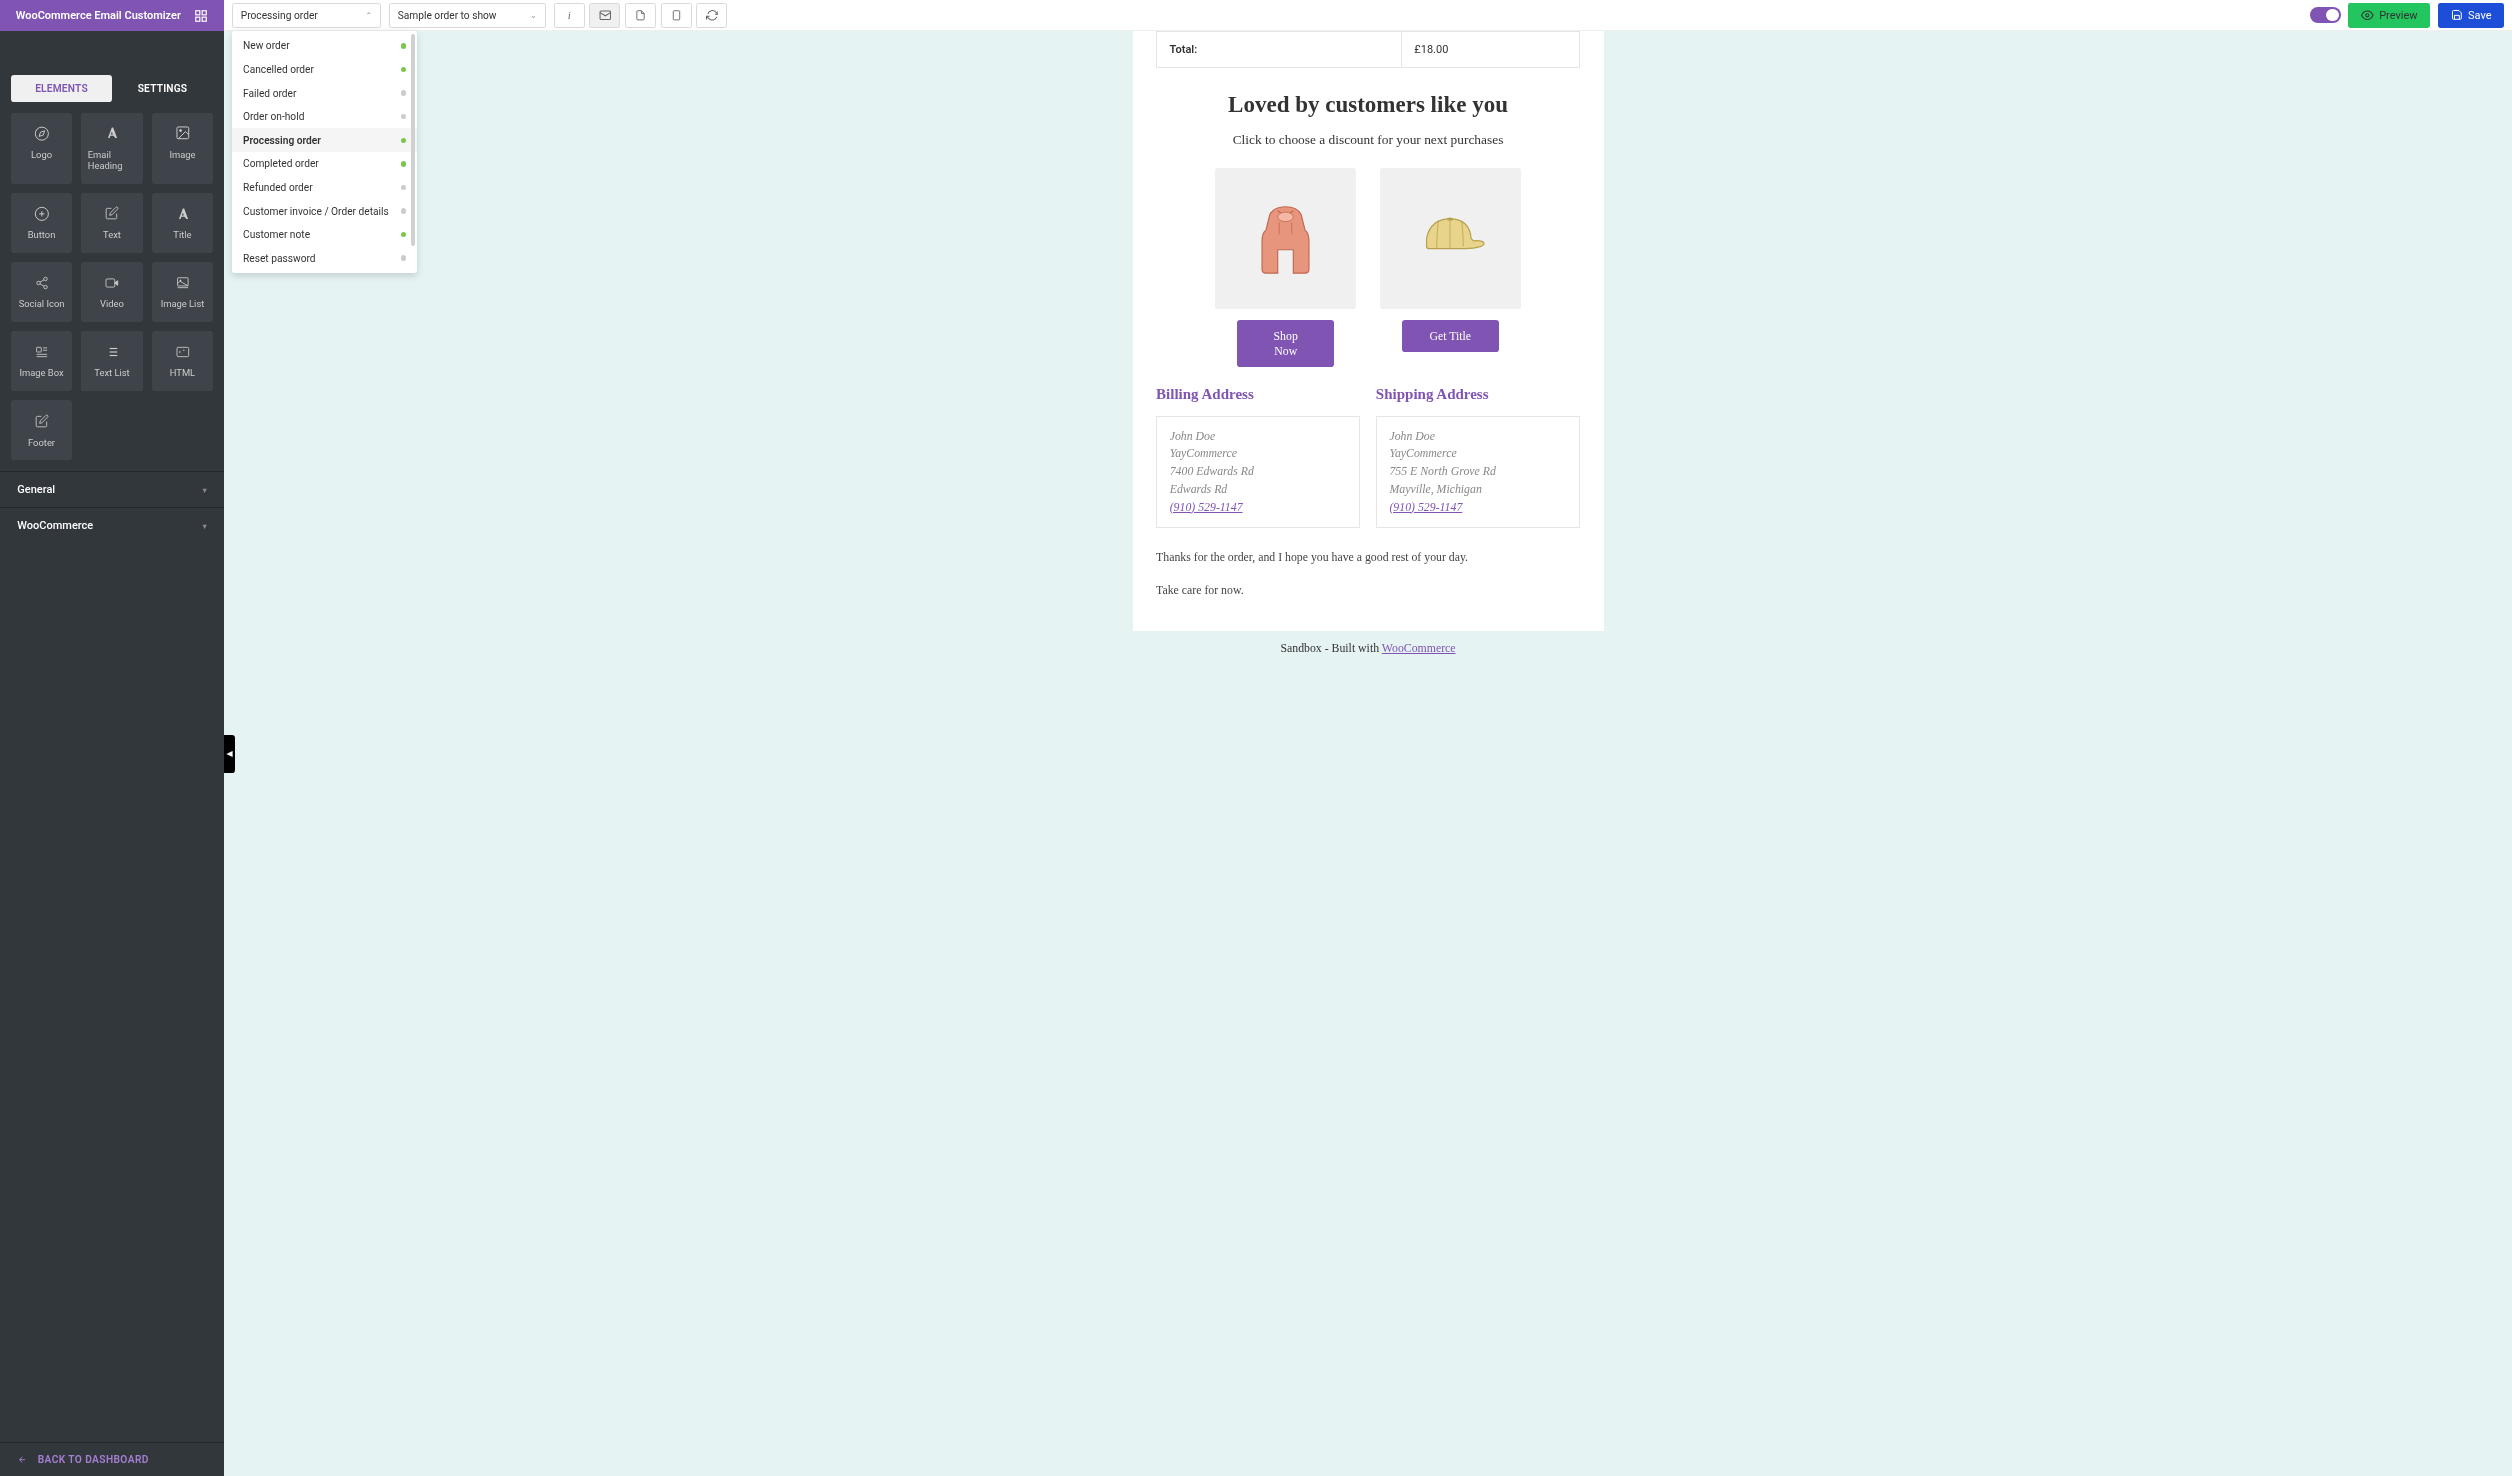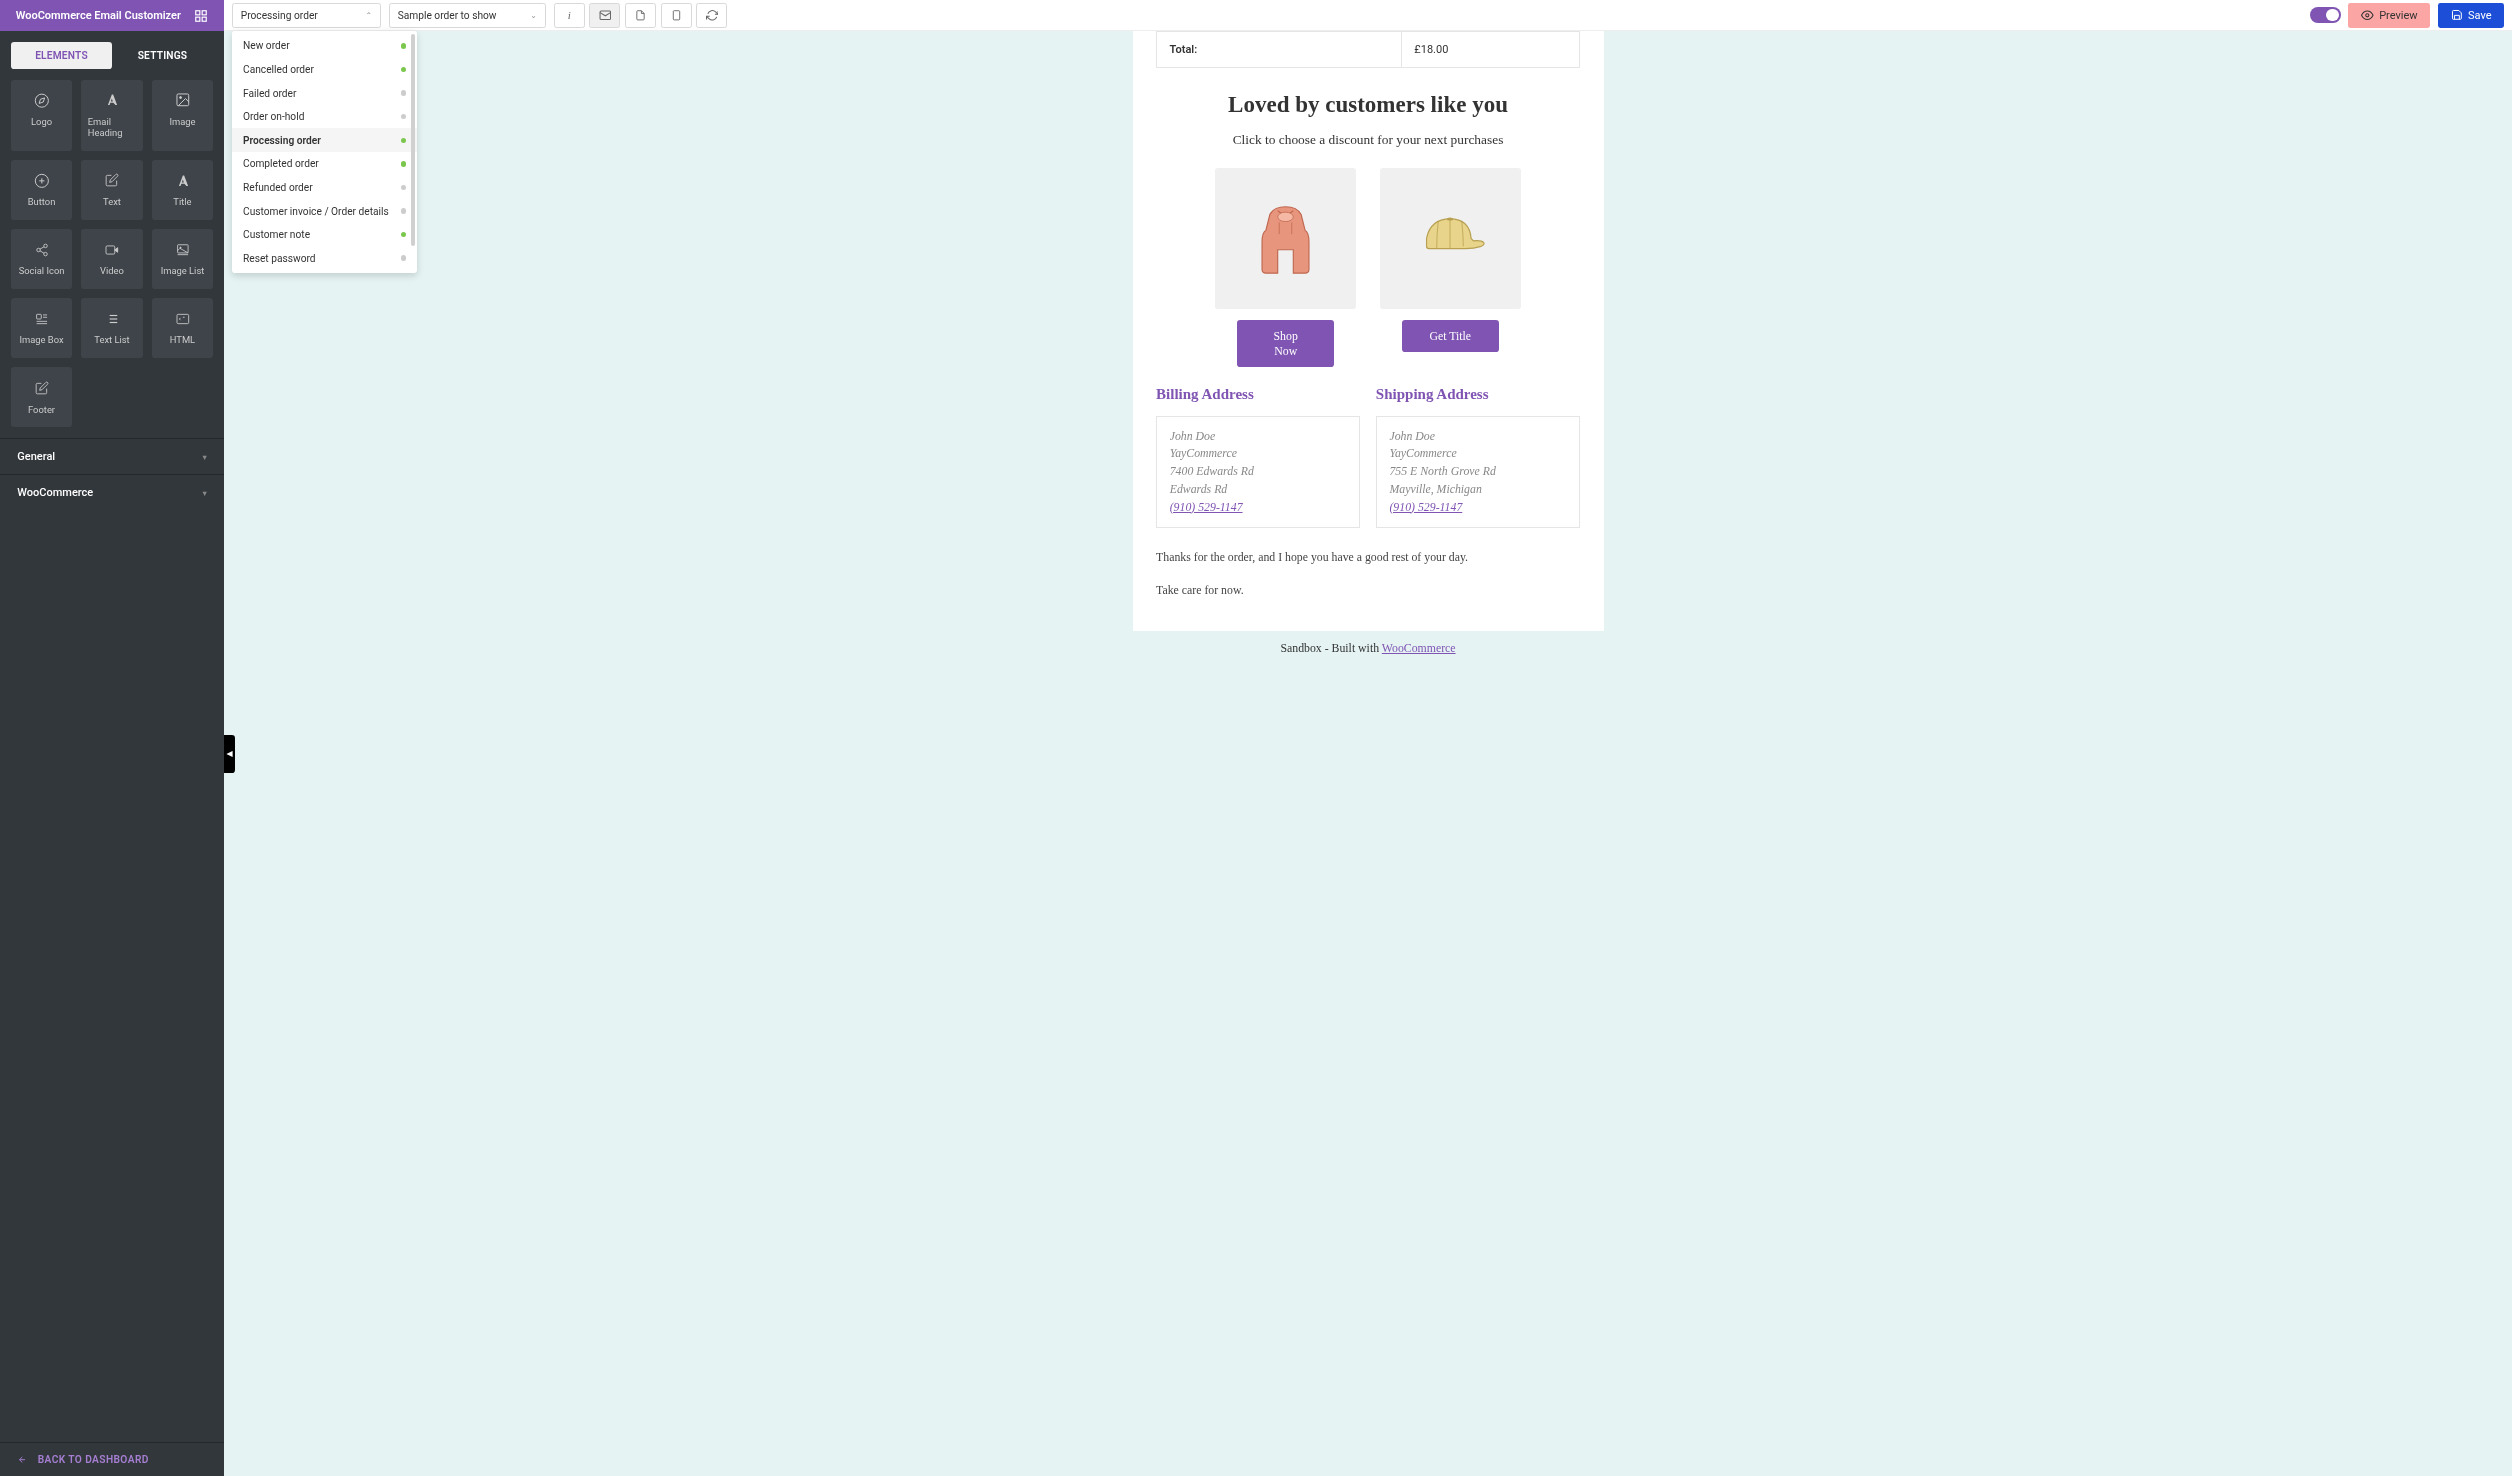--- a/index.html
+++ b/index.html
@@ -6,21 +6,21 @@
     body { font-family: -apple-system, BlinkMacSystemFont, 'Segoe UI', Roboto, sans-serif; font-size: 11px; color: #333; background: #fff; overflow: hidden; }
     
     .app { display: flex; height: 100vh; }
     
     
     .sidebar { width: 224px; background: #32373c; display: flex; flex-direction: column; flex-shrink: 0; }
     .sidebar-header { background: #7f54b3; height: 31px; display: flex; align-items: center; padding: 0 15.7px; justify-content: space-between; gap: 13px; }
     .sidebar-title { color: #fff; font-weight: 600; font-size: 11px; }
     .dashboard-icon { width: 14px; height: 14px; }
     
-    .tabs { display: flex; padding: 11px 11px 0 11px; gap: 0; }
+    .tabs { display: flex; padding: 11px 11px 0 11px; gap: 0; margin-top: 33px; }
     .tab { flex: 1; padding: 7.9px 0; text-align: center; font-weight: 600; font-size: 10.2px; letter-spacing: 0.2px; cursor: pointer; border-radius: 3.1px; }
     .tab.active { background: #f0f0f1; color: #7f54b3; }
     .tab.inactive { color: #fff; }
     
     .elements-grid { display: grid; grid-template-columns: 1fr 1fr 1fr; gap: 9.4px; padding: 11px; }
     .element-tile { background: #3f444a; border-radius: 3.1px; padding: 12.6px 6.3px; display: flex; flex-direction: column; align-items: center; gap: 7.9px; cursor: pointer; }
     .element-icon { color: #ccc; width: 15.7px; height: 15.7px; display: flex; align-items: center; justify-content: center; }
     .element-label { color: #ccc; font-size: 9.4px; }
     
     .accordion { padding: 0; }
@@ -39,21 +39,21 @@
     .select-arrow { color: #999; font-size: 7.9px; }
     
     .icon-buttons { display: flex; gap: 4.7px; }
     .icon-btn { width: 31px; height: 25px; border: 0.8px solid #d9d9d9; border-radius: 2.4px; background: #fff; display:flex; align-items:center; justify-content:center; cursor: pointer; color: #666; }
     .icon-btn.active { background: #f0f0f0; }
     
     .topbar-right { display: flex; gap: 7.9px; align-items: center; }
     .toggle { width: 31px; height: 15.7px; background: #7f54b3; border-radius: 7.9px; position: relative; cursor: pointer; }
     .toggle::after { content: ''; position: absolute; right: 1.6px; top: 1.6px; width: 12.6px; height: 12.6px; background: #fff; border-radius: 50%; }
     .btn { height: 25px; padding: 0 12.6px; border-radius: 2.4px; display: flex; align-items: center; gap: 5.5px; cursor: pointer; font-size: 11px; }
-    .btn-secondary { background: #fca5a5; color: #333; }
+    .btn-secondary { background: #22c55e; color: #333; }
     .btn-primary { background: #1d4ed8; color: #fff; }
     
     
     .dropdown { position: absolute; top: 31px; left: 232px; width: 185px; background: #fff; border-radius: 2.4px; box-shadow: 0 2.4px 7.9px rgba(0,0,0,0.15); z-index: 100; padding: 3.1px 0; }
     .dropdown-scroll { max-height: 244px; overflow-y: auto; }
     .dropdown-item { padding: 6.3px 11px; display: flex; justify-content: space-between; align-items: center; cursor: pointer; font-size: 10.2px; }
     .dropdown-item.selected { background: #f5f5f5; font-weight: 600; }
     .status-dot { width: 5.5px; height: 5.5px; border-radius: 50%; }
     .dot-green { background: #7bc74d; }
     .dot-gray { background: #ccc; }

